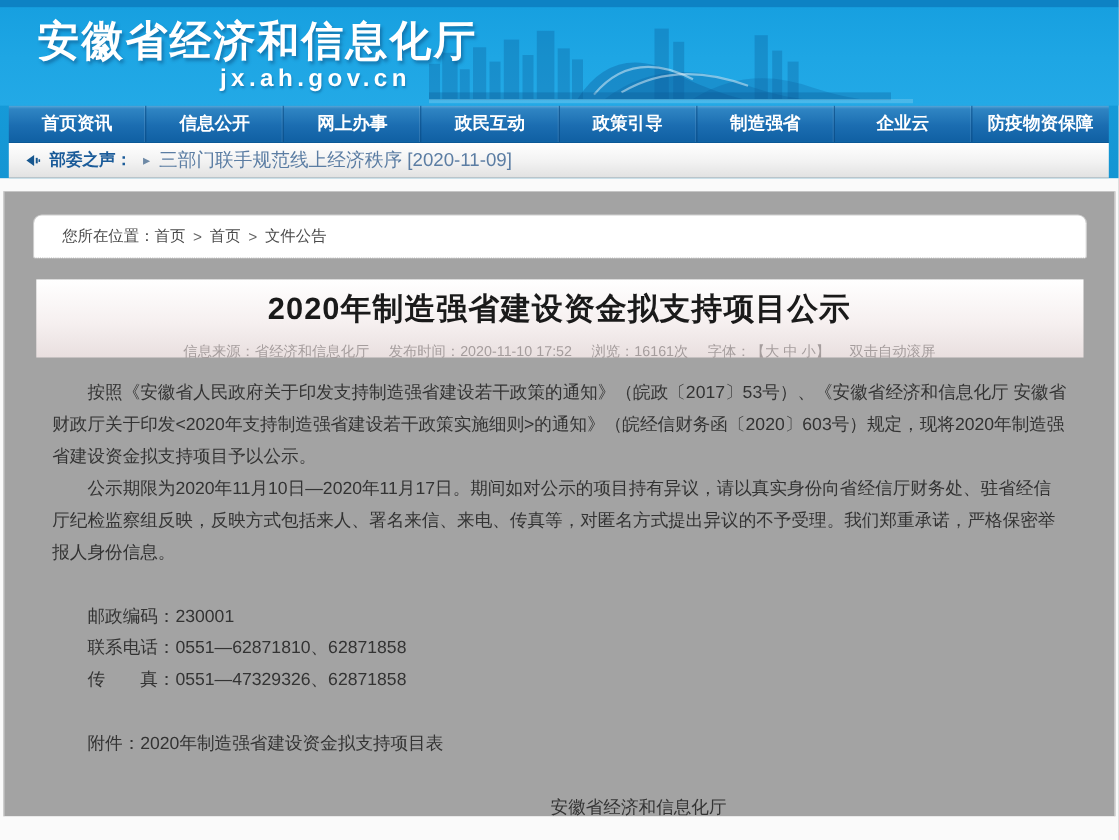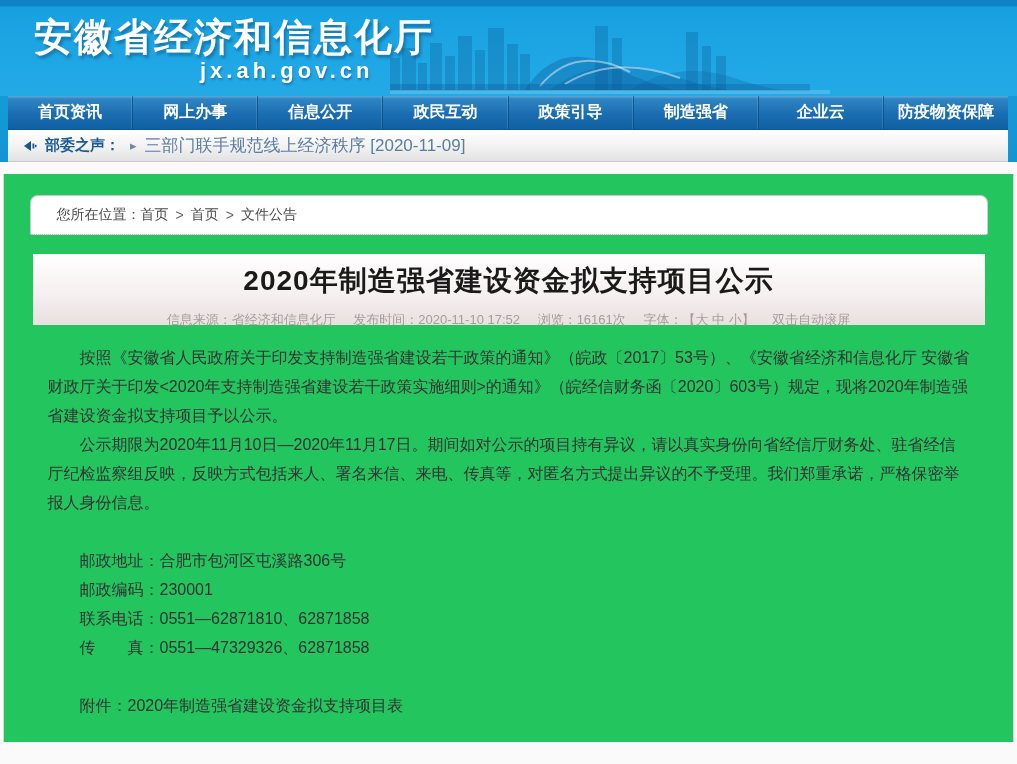--- a/index.html
+++ b/index.html
@@ -52,21 +52,21 @@
     border-bottom: 1px solid #c9c9c9;
     padding-left: 14px; gap: 8px;
   }
   .ticker-label { font-size: 15px; font-weight: bold; color: #1a5b99; }
   .ticker-arrow { font-size: 13px; color: #6d89a6; margin-left: 2px; }
   .ticker-news { font-size: 17px; color: #5b7da3; text-decoration: none; cursor: pointer; }
 
   
   .content-frame {
     margin: 0 3px; height: 568px; overflow: hidden;
-    background: #22c55e;
+    background: #a3a3a3;
     border-left: 1px solid #d6d6d6; border-right: 1px solid #d6d6d6;
     padding-top: 21px;
   }
 
   .breadcrumb-box {
     width: 958px; height: 40px; margin: 0 auto;
     border: 1px solid #cccccc; border-bottom: 1px dotted #a8a8a8;
     border-radius: 8px 8px 2px 2px;
     background: #ffffff;
     display: flex; align-items: center;
@@ -132,22 +132,22 @@
       <rect x="0" y="66" width="420" height="7" fill="rgba(10,85,145,0.30)"></rect>
       <rect x="0" y="72" width="440" height="4" fill="rgba(255,255,255,0.18)"></rect>
     </svg>
     <div class="site-title">安徽省经济和信息化厅</div>
     <div class="site-url">jx.ah.gov.cn</div>
   </div>
 
   <div class="inner-1000">
     <nav class="main-nav">
       <a class="nav-item">首页资讯</a>
+      <a class="nav-item">信息公开</a>
       <a class="nav-item">网上办事</a>
-      <a class="nav-item">信息公开</a>
       <a class="nav-item">政民互动</a>
       <a class="nav-item">政策引导</a>
       <a class="nav-item">制造强省</a>
       <a class="nav-item">企业云</a>
       <a class="nav-item">防疫物资保障</a>
     </nav>
 
     <div class="ticker">
       <svg width="15" height="14" viewBox="0 0 15 14">
         <polygon points="9,2 9,12 2,7" fill="#17578f"></polygon>
@@ -180,21 +180,20 @@
       <span>浏览：16161次</span>
       <span class="meta-font-sel">字体：【大 中 小】</span>
       <span>双击自动滚屏</span>
     </div>
   </div>
 
   <div class="article-body">
     <p>按照《安徽省人民政府关于印发支持制造强省建设若干政策的通知》（皖政〔2017〕53号）、《安徽省经济和信息化厅 安徽省财政厅关于印发&lt;2020年支持制造强省建设若干政策实施细则&gt;的通知》（皖经信财务函〔2020〕603号）规定，现将2020年制造强省建设资金拟支持项目予以公示。</p>
     <p>公示期限为2020年11月10日—2020年11月17日。期间如对公示的项目持有异议，请以真实身份向省经信厅财务处、驻省经信厅纪检监察组反映，反映方式包括来人、署名来信、来电、传真等，对匿名方式提出异议的不予受理。我们郑重承诺，严格保密举报人身份信息。</p>
     <div class="spacer"></div>
-    <p>邮政地址：合肥市包河区屯溪路306号</p>
     <p>邮政编码：230001</p>
     <p>联系电话：0551—62871810、62871858</p>
     <p>传　　真：0551—47329326、62871858</p>
     <div class="spacer"></div>
     <p><span>附件：</span><a class="attachment-link">2020年制造强省建设资金拟支持项目表</a></p>
     <div class="spacer"></div>
     <div class="sign-block">
       <div>安徽省经济和信息化厅</div>
 
     </div>

